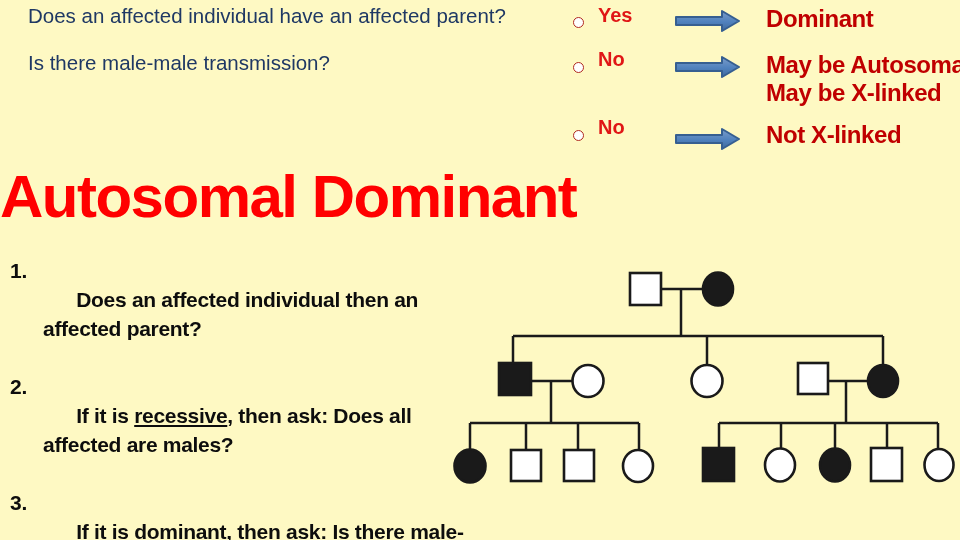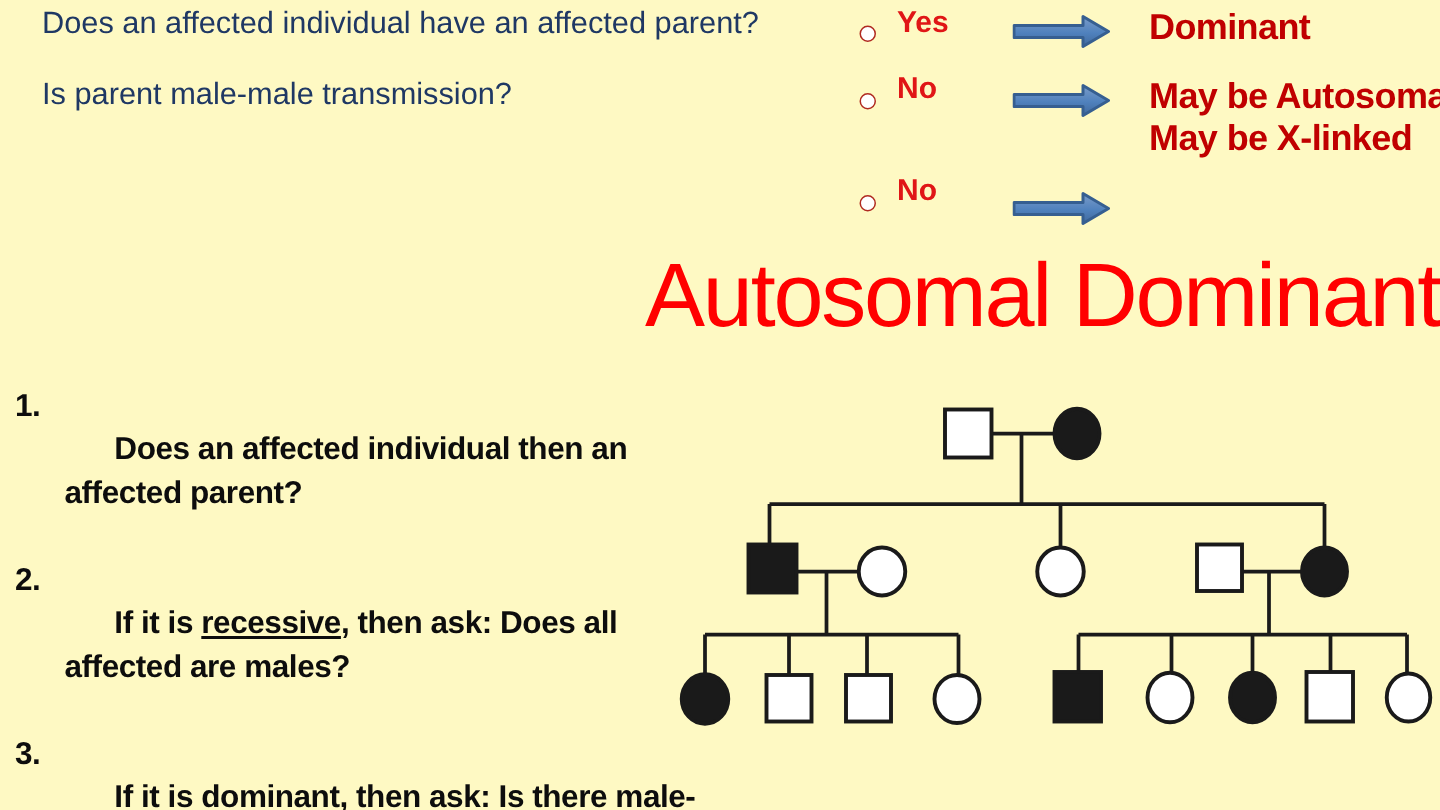--- a/index.html
+++ b/index.html
@@ -15,40 +15,40 @@
   .slide{position:relative;width:960px;height:540px;background:#fef9c3;overflow:hidden;}
 
   
   .q{position:absolute;left:28px;color:var(--navy);font-size:20.5px;line-height:1;white-space:nowrap;}
   .bullet{position:absolute;width:11px;height:11px;border:1.6px solid #b02a20;border-radius:50%;background:#fff;}
   .ans{position:absolute;left:598px;color:var(--red-answer);font-size:20px;font-weight:bold;line-height:1;}
   .arrow{position:absolute;left:675px;}
   .res{position:absolute;left:766px;color:var(--red-label);font-size:24px;font-weight:bold;line-height:28px;letter-spacing:-0.4px;white-space:nowrap;}
 
   
-  .title{position:absolute;left:0;top:162px;width:100%;text-align:right;color:var(--red-title);
-         font-size:60px;font-weight:normal;letter-spacing:-1.5px;line-height:70px;white-space:nowrap;}
+  .title{position:absolute;left:0;top:162px;width:100%;text-align:left;color:var(--red-title);
+         font-size:60px;font-weight:bold;letter-spacing:-1.5px;line-height:70px;white-space:nowrap;}
 
   
   .list{position:absolute;left:10px;top:256px;width:460px;color:#0d0d0d;}
   .li{position:relative;padding-left:33px;font-size:21px;font-weight:bold;line-height:29px;
       letter-spacing:-0.3px;white-space:pre-wrap;}
   .num{position:absolute;left:0;top:0;}
   .u{text-decoration:underline;text-align:right;}
 
   
   .pedigree{position:absolute;left:0;top:0;pointer-events:none;}
 </style>
 </head>
 <body>
 
 <div class="slide">
 
   <div class="q" style="top:6px">Does an affected individual have an affected parent?</div>
-  <div class="q" style="top:53px">Is parent male-male transmission?</div>
+  <div class="q" style="top:53px">Is there male-male transmission?</div>
 
   <span class="bullet" style="left:573px;top:17px"></span>
   <span class="bullet" style="left:573px;top:62px"></span>
   <span class="bullet" style="left:573px;top:130px"></span>
 
   <div class="ans" style="top:5px">Yes</div>
   <div class="ans" style="top:49px">No</div>
   <div class="ans" style="top:117px">No</div>
 
   <svg class="arrow" style="top:9px" width="67" height="24">
@@ -66,20 +66,21 @@
   </svg>
   <svg class="arrow" style="top:127px" width="67" height="24">
     <polygon points="1,8 47,8 47,2 64,12 47,22 47,16 1,16" fill="url(#agrad)" stroke="#365f91" stroke-width="2" stroke-linejoin="round"></polygon>
   </svg>
 
   <div class="res" style="top:5px">Dominant</div>
   <div class="res" style="top:51px">
     <div>May be Autosomal</div>
     <div>May be X-linked</div>
   </div>
+  <div class="res" style="top:121px">Not X-linked</div>
 
   <div class="title">Autosomal Dominant</div>
 
   <div class="list">
     <div class="li">
       <span class="num">1.</span><span class="txt"><span>Does an affected individual then an
 affected parent?</span></span>
     </div>
     <div class="li">
       <span class="num">2.</span><span class="txt"><span>If it is </span><span class="u">recessive</span><span>, then ask: Does all

